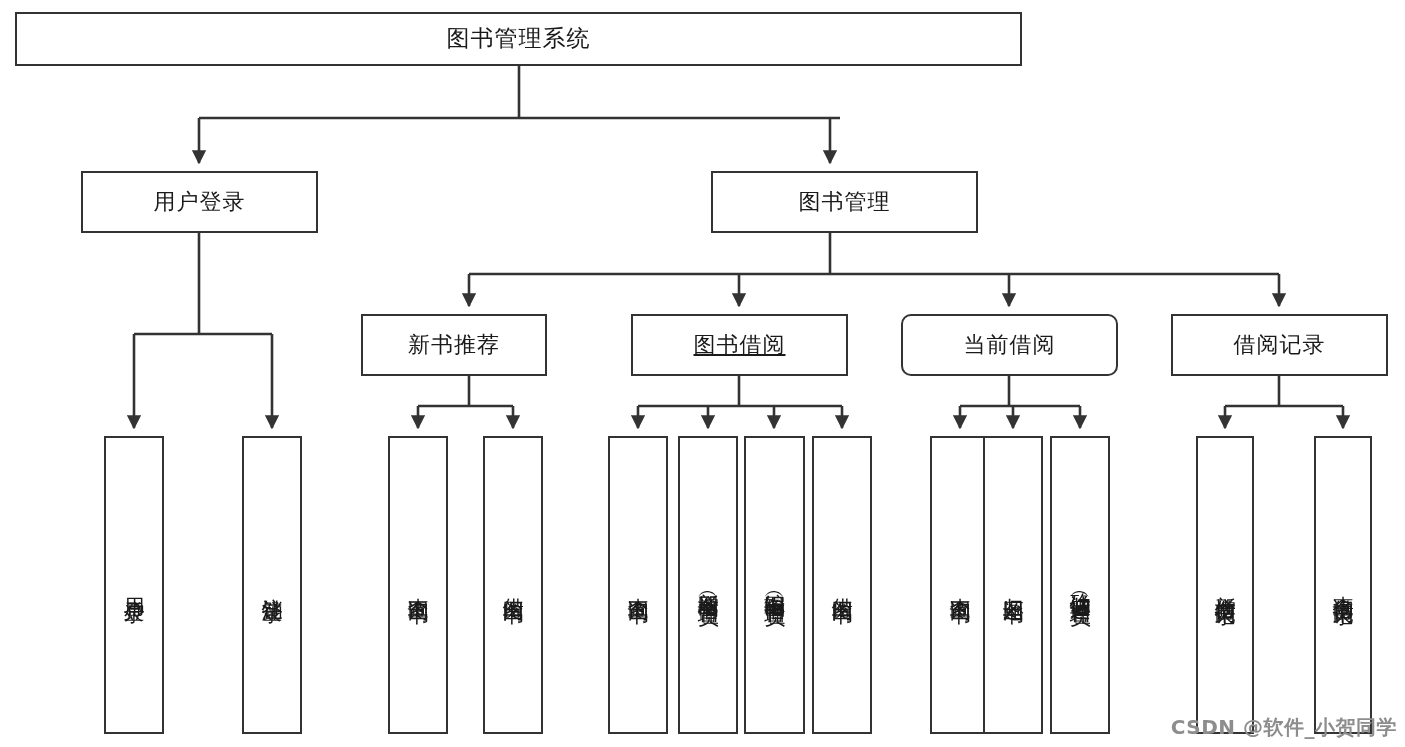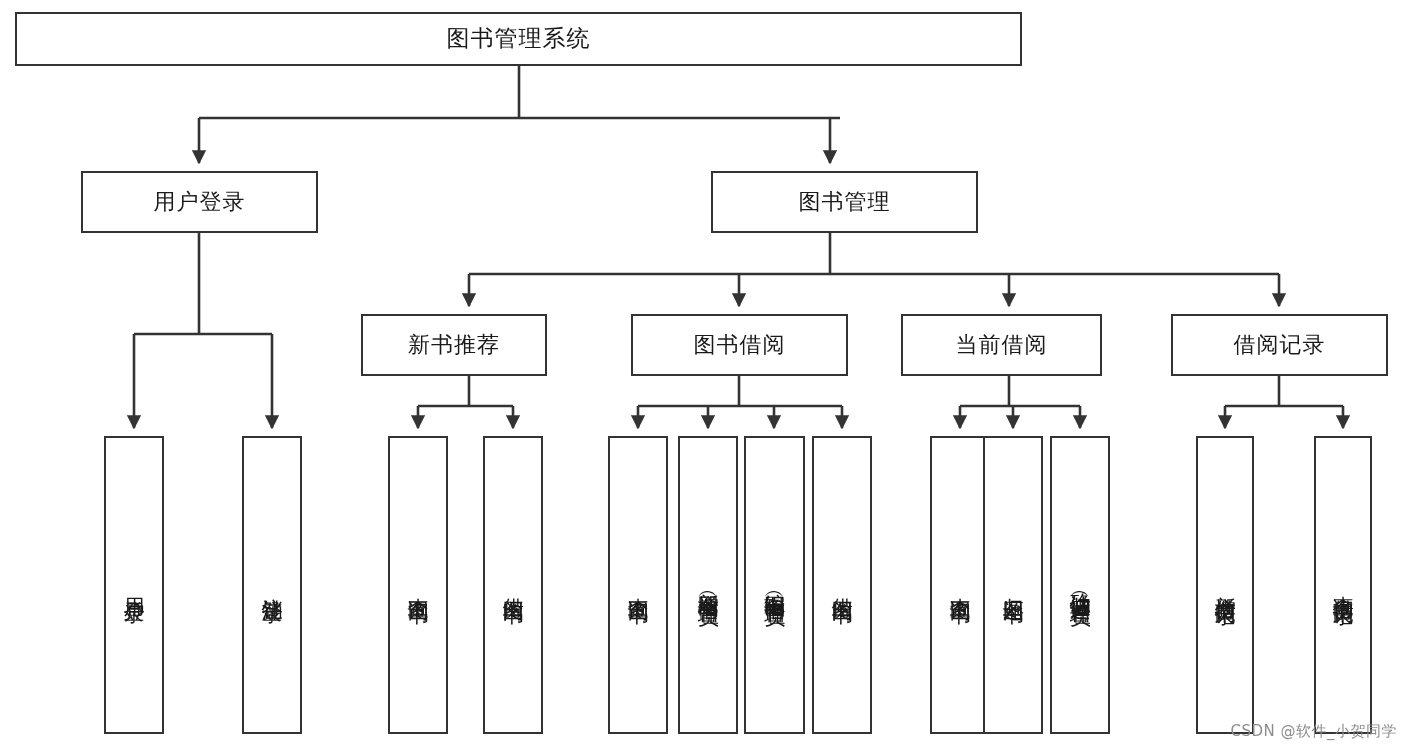--- a/index.html
+++ b/index.html
@@ -54,25 +54,26 @@
     text-orientation: upright;
     display: block;
   }
   #root-node {
     font-size: 23px;
   }
   #watermark {
     position: absolute;
     right: 8px;
     bottom: 6px;
-    font-size: 15px;
+    font-size: 20px;
     color: #8d8d8d;
     letter-spacing: 0.5px;
     white-space: nowrap;
     pointer-events: none;
+    font-weight: bold;
   }
 </style>
 </head>
 <body>
 
 <div id="canvas">
 
   <svg id="edges" viewBox="0 0 1405 747">
     <defs>
       <marker id="arrow" viewBox="0 0 10 10" refX="9" refY="5" markerWidth="5.5" markerHeight="5.5" orient="auto-start-reverse">
@@ -130,24 +131,24 @@
   <div class="node horiz" style="left:81px; top:171px; width:237px; height:62px;">
     <span>用户登录</span>
   </div>
   <div class="node horiz" style="left:711px; top:171px; width:267px; height:62px;">
     <span>图书管理</span>
   </div>
 
   <div class="node horiz" style="left:361px; top:314px; width:186px; height:62px;">
     <span>新书推荐</span>
   </div>
-  <div class="node horiz" style="left:631px; top:314px; width:217px; height:62px;">
+  <div class="node horiz" style="left:631px; top:314px; width:217px; height:62px;text-decoration:underline;">
     <span>图书借阅</span>
   </div>
-  <div class="node horiz" style="left:901px; top:314px; width:201px; height:62px;">
+  <div class="node horiz" style="left:901px; top:314px; width:217px; height:62px;border-radius:10px;">
     <span>当前借阅</span>
   </div>
   <div class="node horiz" style="left:1171px; top:314px; width:217px; height:62px;">
     <span>借阅记录</span>
   </div>
 
   <div class="node vert" style="left:104px; top:436px; width:60px; height:298px;">
     <span>用户登录</span>
   </div>
   <div class="node vert" style="left:242px; top:436px; width:60px; height:298px;">

